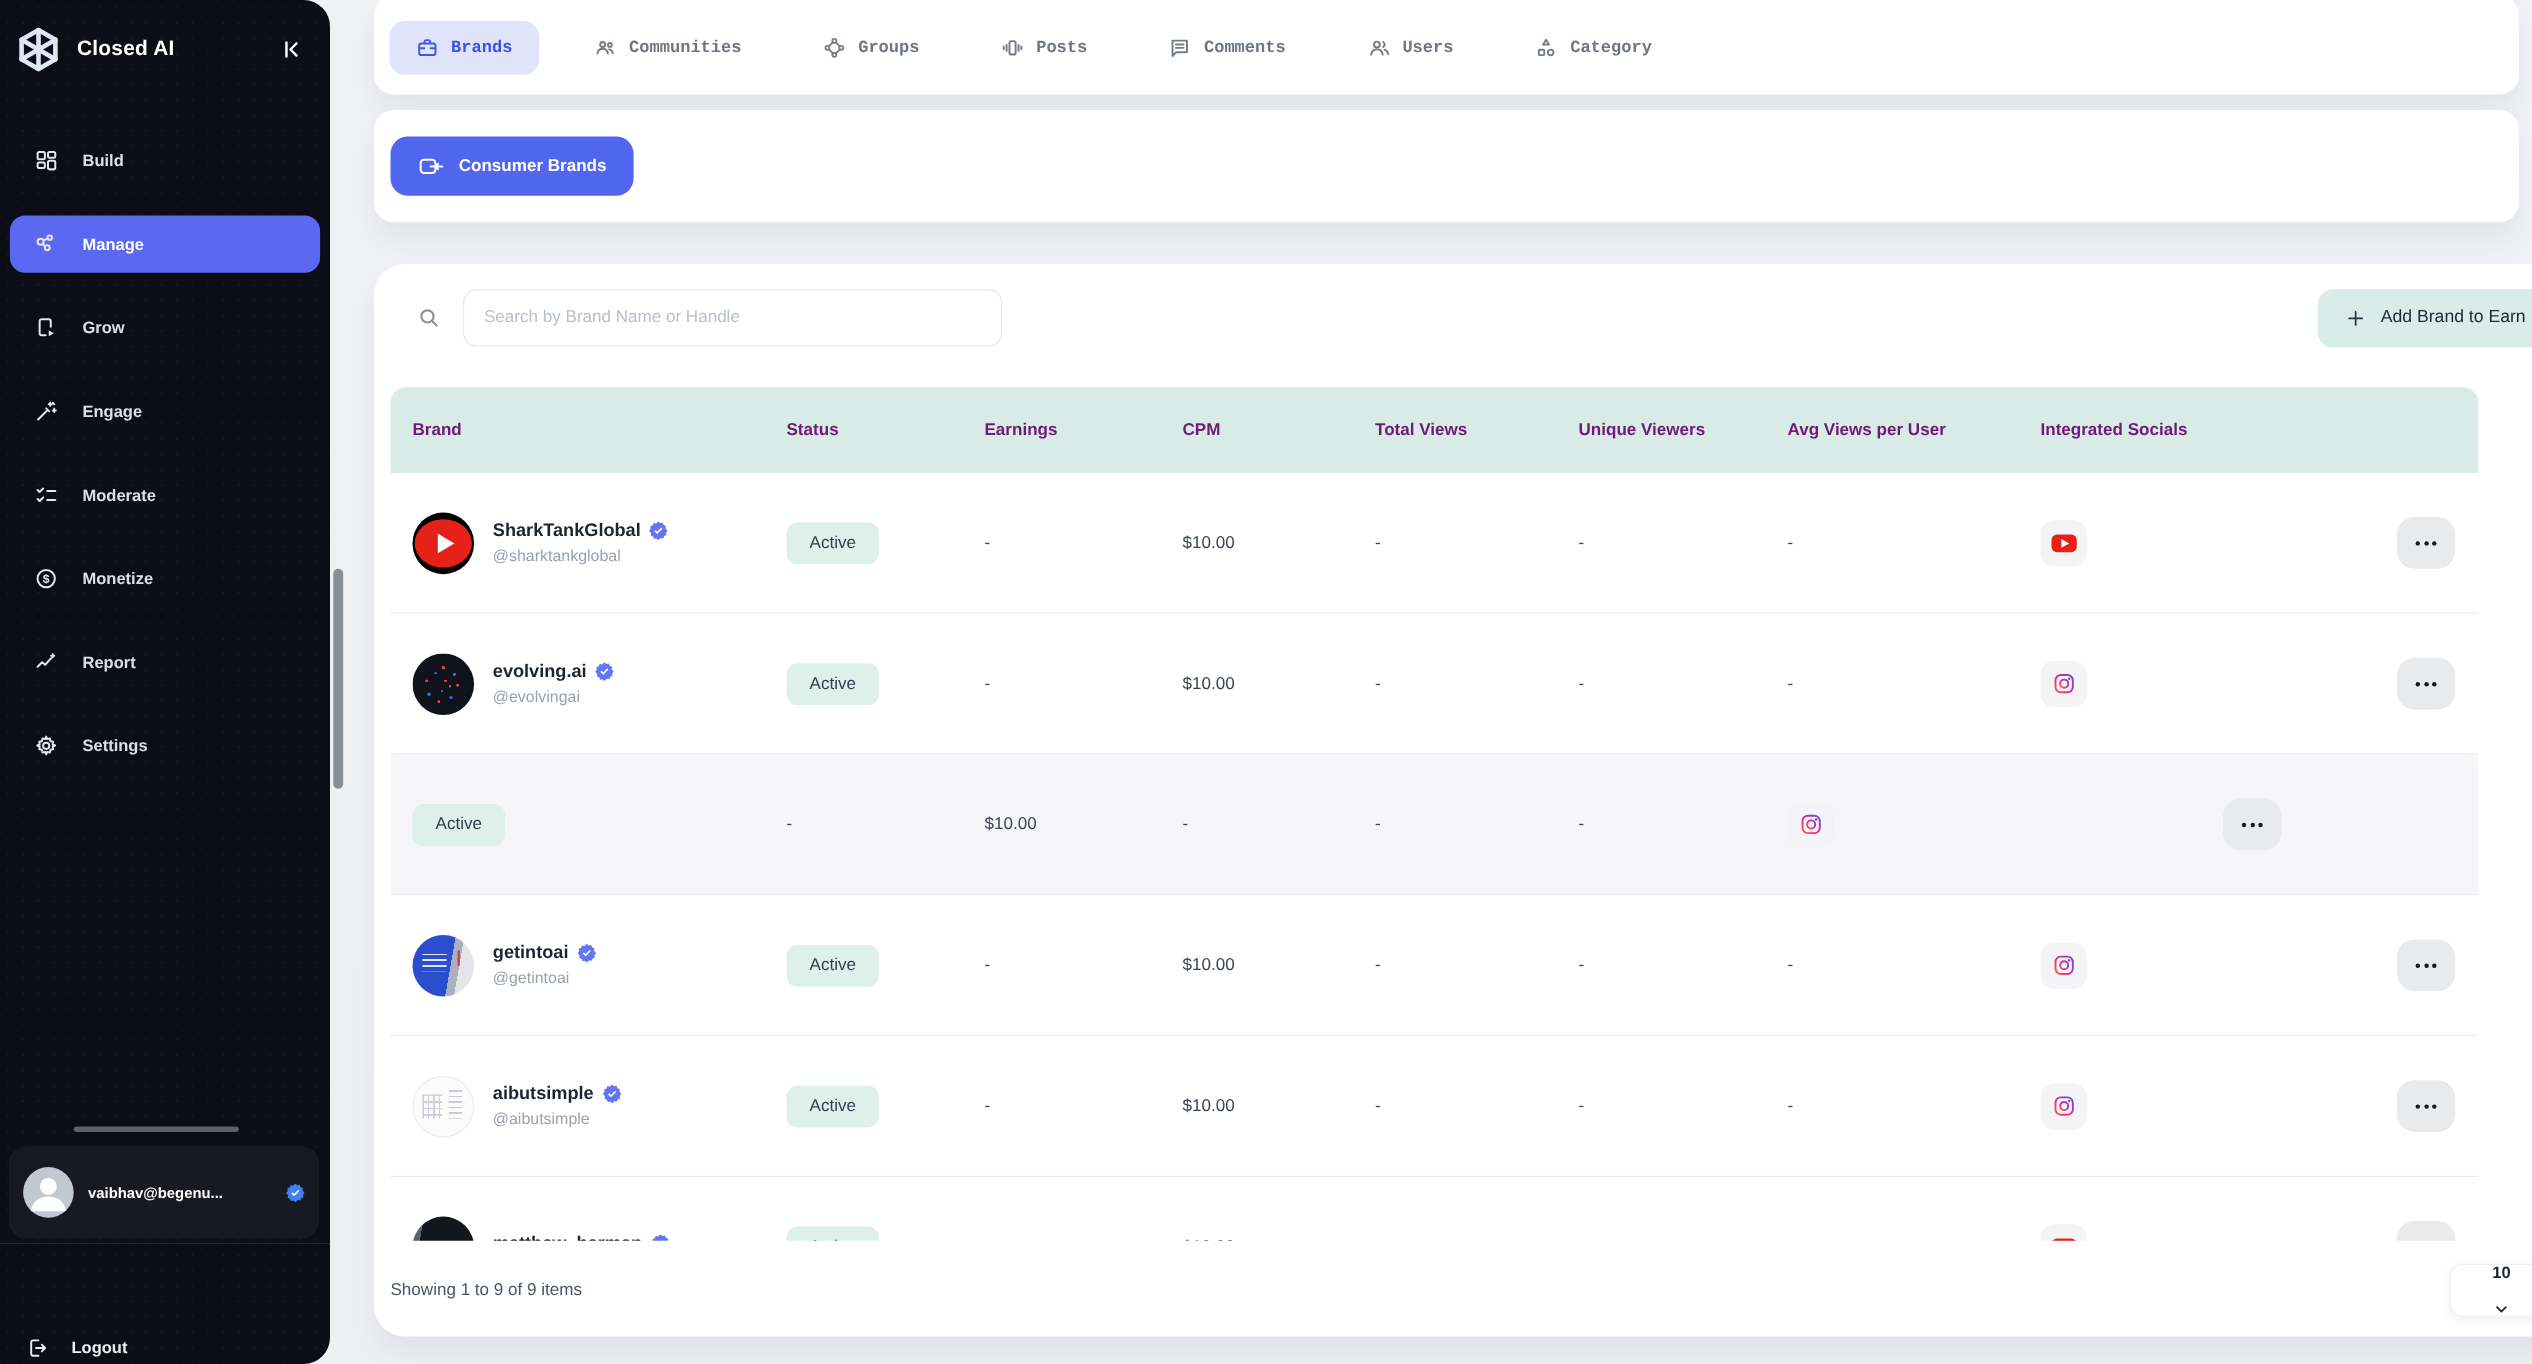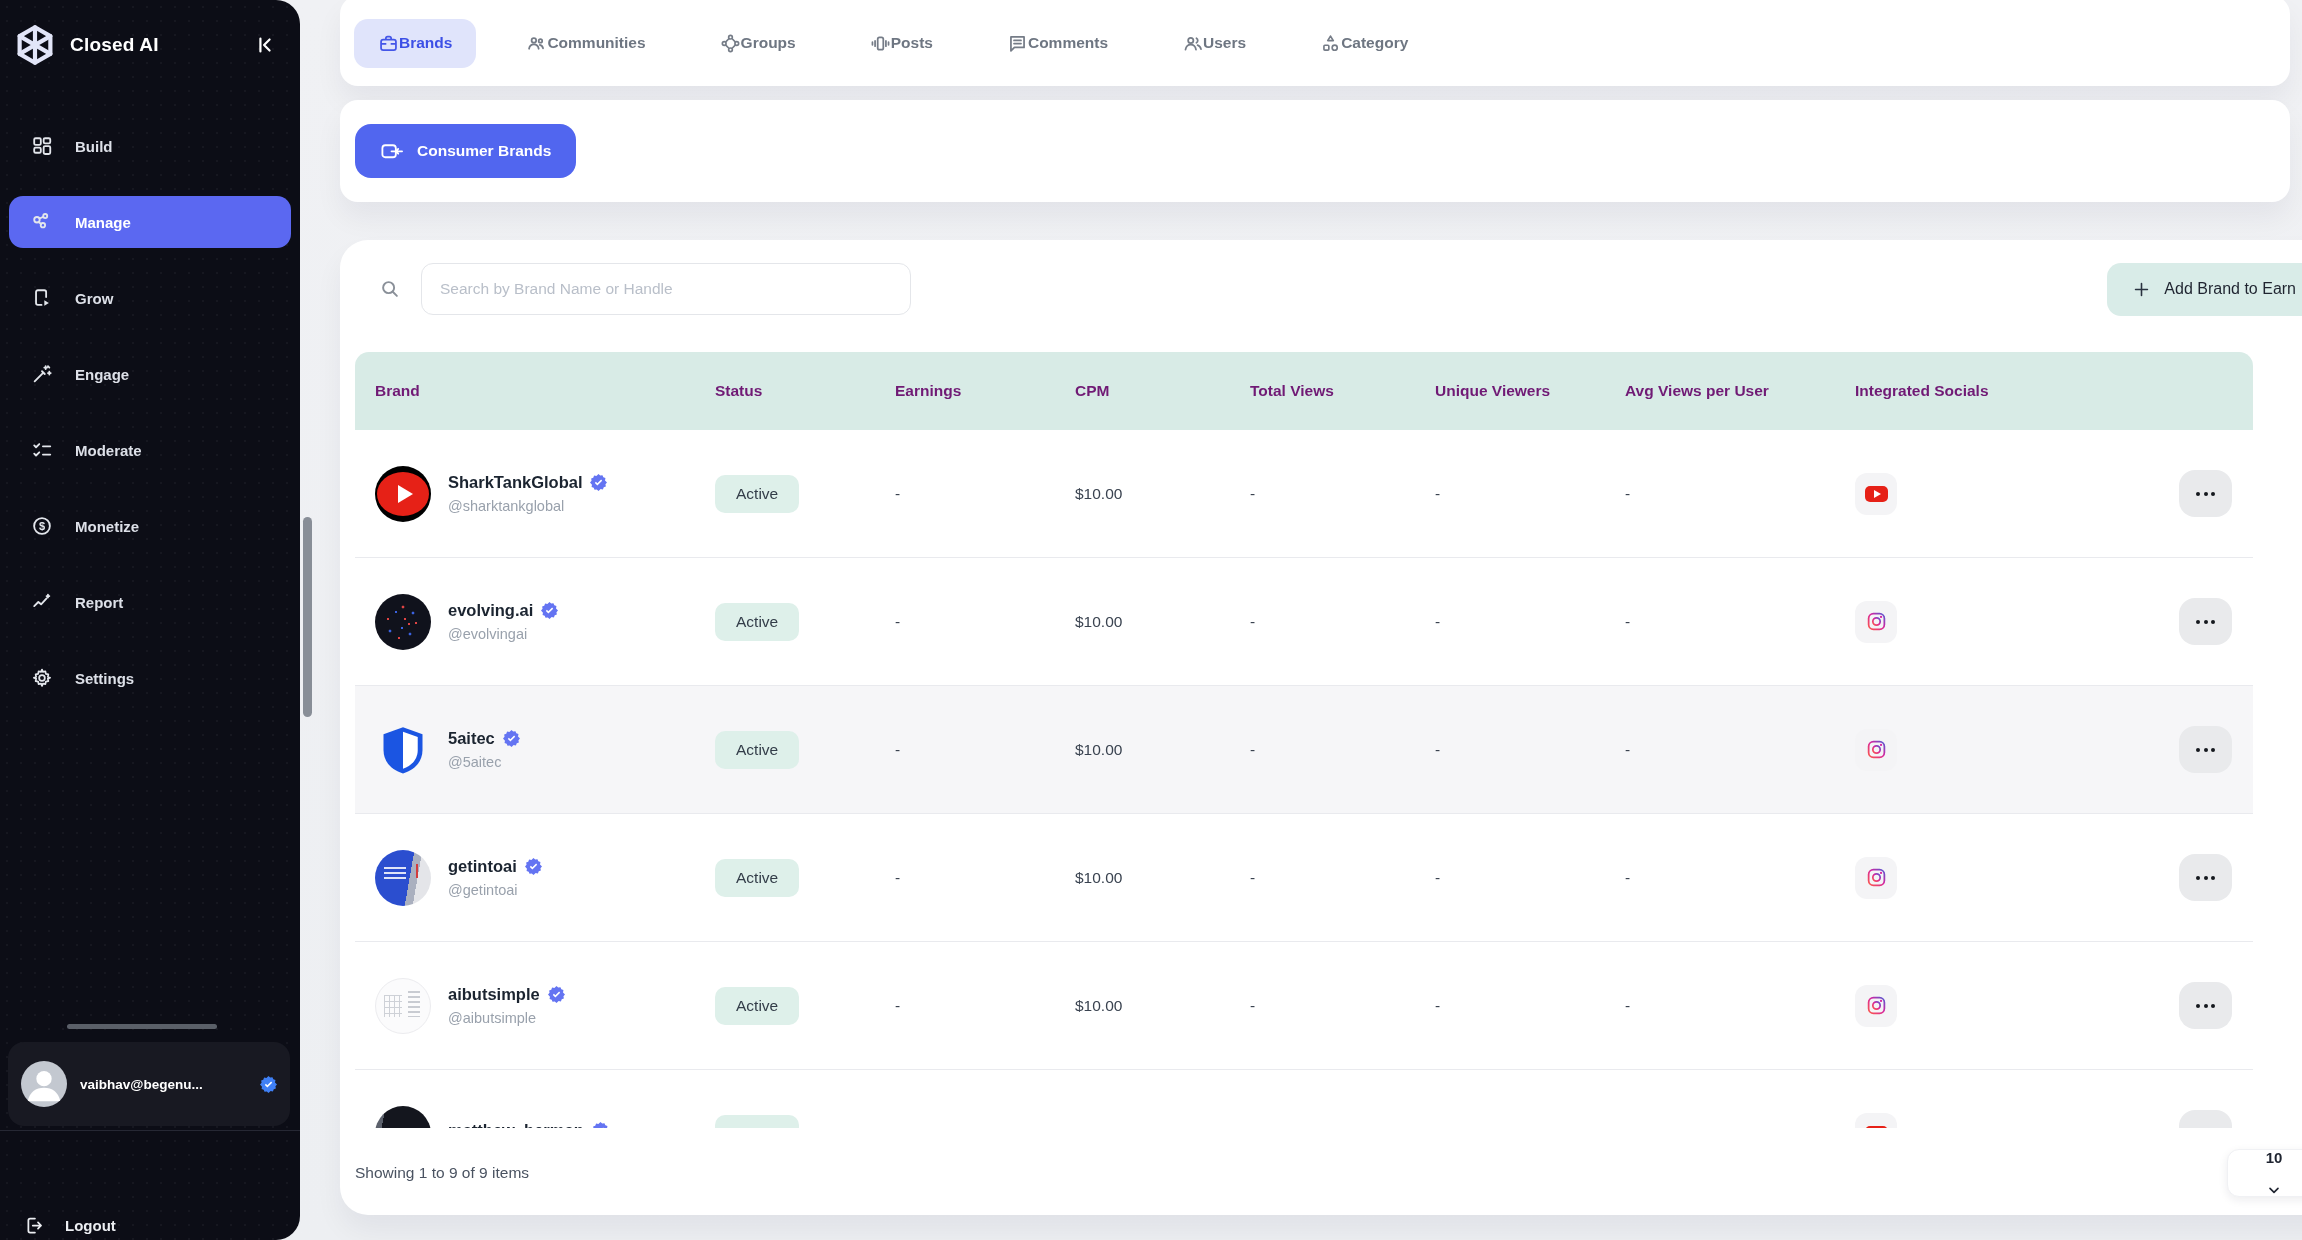--- a/index.html
+++ b/index.html
@@ -26,22 +26,22 @@
   .user-email{margin-left:13px;color:#fff;font-size:13.5px;font-weight:600;white-space:nowrap;}
   .badge{width:17px;height:17px;color:#6474f2;flex:none;}
   .badge.blue{color:#3f80f6;}
   .sb-divider{position:absolute;left:0;top:1130px;width:300px;height:1px;background:#262834;}
   .logout{position:absolute;left:24px;top:1215px;display:flex;align-items:center;gap:20px;color:#eceef2;
           font-size:15px;font-weight:600;cursor:pointer;}
   .logout .ic{width:21px;height:21px;color:#eceef2;}
   
   .card{position:absolute;background:#fff;box-shadow:0 16px 28px rgba(20,25,50,.055);}
   .nav-card{left:340px;top:-4px;width:1950px;height:90px;border-radius:18px;display:flex;align-items:center;padding:4px 14px 0 14px;box-sizing:border-box;}
-  .tab{display:flex;align-items:center;padding:14px 24px;border-radius:14px;color:#6e7682;
-       font-size:15.5px;font-weight:600;cursor:pointer;margin-right:26px;}
+  .tab{display:flex;align-items:center;gap:11px;padding:14px 24px;border-radius:14px;color:#6e7682;
+       font-size:15.5px;font-weight:600;cursor:pointer;margin-right:26px;font-family:Liberation Mono, monospace;}
   .tab .ic{width:21px;height:21px;color:#757c87;}
   .tab.active{background:#e0e4fb;color:#3c4fe6;}
   .tab.active .ic{color:#4456e8;}
   .filter-card{left:340px;top:100px;width:1950px;height:102px;border-radius:18px;display:flex;align-items:center;padding:0 15px;box-sizing:border-box;}
   .consumer-btn{display:flex;align-items:center;gap:13px;height:54px;padding:14px 25px;background:#5166ef;color:#fff;
                 border-radius:16px;font-size:15.5px;font-weight:700;cursor:pointer;border:none;}
   .consumer-btn .ic{width:24px;height:22px;}
   .main-card{left:340px;top:240px;width:2016px;height:975px;border-radius:28px;}
   
   .search-row{position:absolute;left:15px;right:35px;top:22px;height:54px;display:flex;align-items:center;}
@@ -430,40 +430,20 @@
           <div class="action-cell">
               <button class="more-btn">
                 <i></i>
                 <i></i>
                 <i></i>
               </button>
             </div>
         </div>
 
         <div class="grid trow hovered">
-          <div class="cell brand-cell">
-            <span class="av av-plain">
-              <svg width="52" height="54" viewBox="0 0 24 24">
-                  <path d="M12 1.5l9 3.2v7.3c0 5.4-3.7 9.3-9 10.8-5.3-1.5-9-5.4-9-10.8V4.7z" fill="#1b55e2"></path>
-                  <path d="M12 3.6l6.8 2.4v6c0 4.3-2.8 7.3-6.8 8.6z" fill="#fff"></path>
-                </svg>
-            </span>
-            <span class="bname-wrap">
-              <span class="bname">
-                  <span>5aitec</span>
-                <span class="badge">
-                    <svg viewBox="0 0 24 24" fill="currentColor">
-                      <path d="M12 0l2.4 2.2 3.2-.6 1.2 3 3 1.2-.6 3.2L24 12l-2.2 2.4.6 3.2-3 1.2-1.2 3-3.2-.6L12 24l-2.4-2.2-3.2.6-1.2-3-3-1.2.6-3.2L0 12l2.2-2.4-.6-3.2 3-1.2 1.2-3 3.2.6z"></path>
-                      <path d="M10.4 16.2l-3.6-3.6 1.5-1.5 2.1 2.1 5.3-5.3 1.5 1.5z" fill="#fff"></path>
-                    </svg>
-                  </span>
-              </span>
-              <span class="bhandle">@5aitec</span>
-            </span>
-          </div>
           <div class="cell"><span class="status-pill">Active</span></div>
           <div class="cell">-</div>
           <div class="cell">$10.00</div>
           <div class="cell">-</div>
           <div class="cell">-</div>
           <div class="cell">-</div>
           <div class="cell">
               <span class="social-chip">
             <svg width="21" height="21" viewBox="0 0 24 24" fill="none">
                   <rect x="3" y="3" width="18" height="18" rx="5.5" stroke="url(#ig-grad)" stroke-width="2"></rect>

